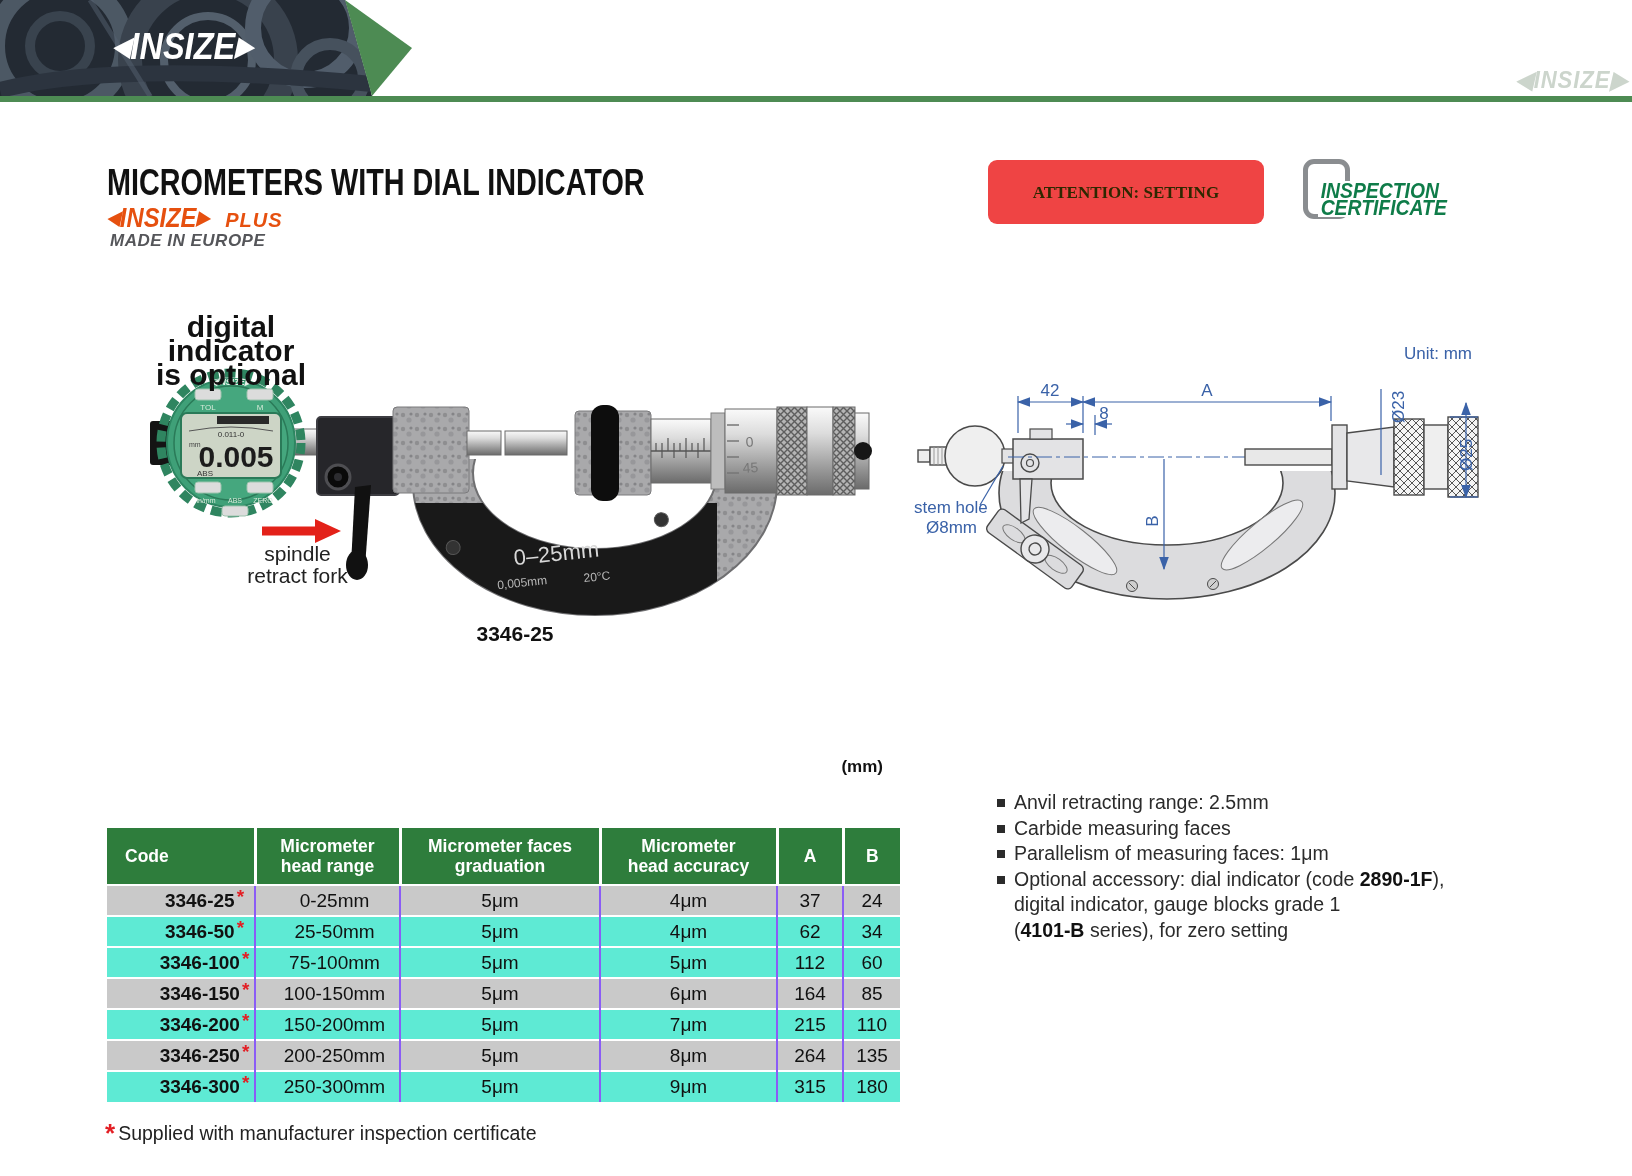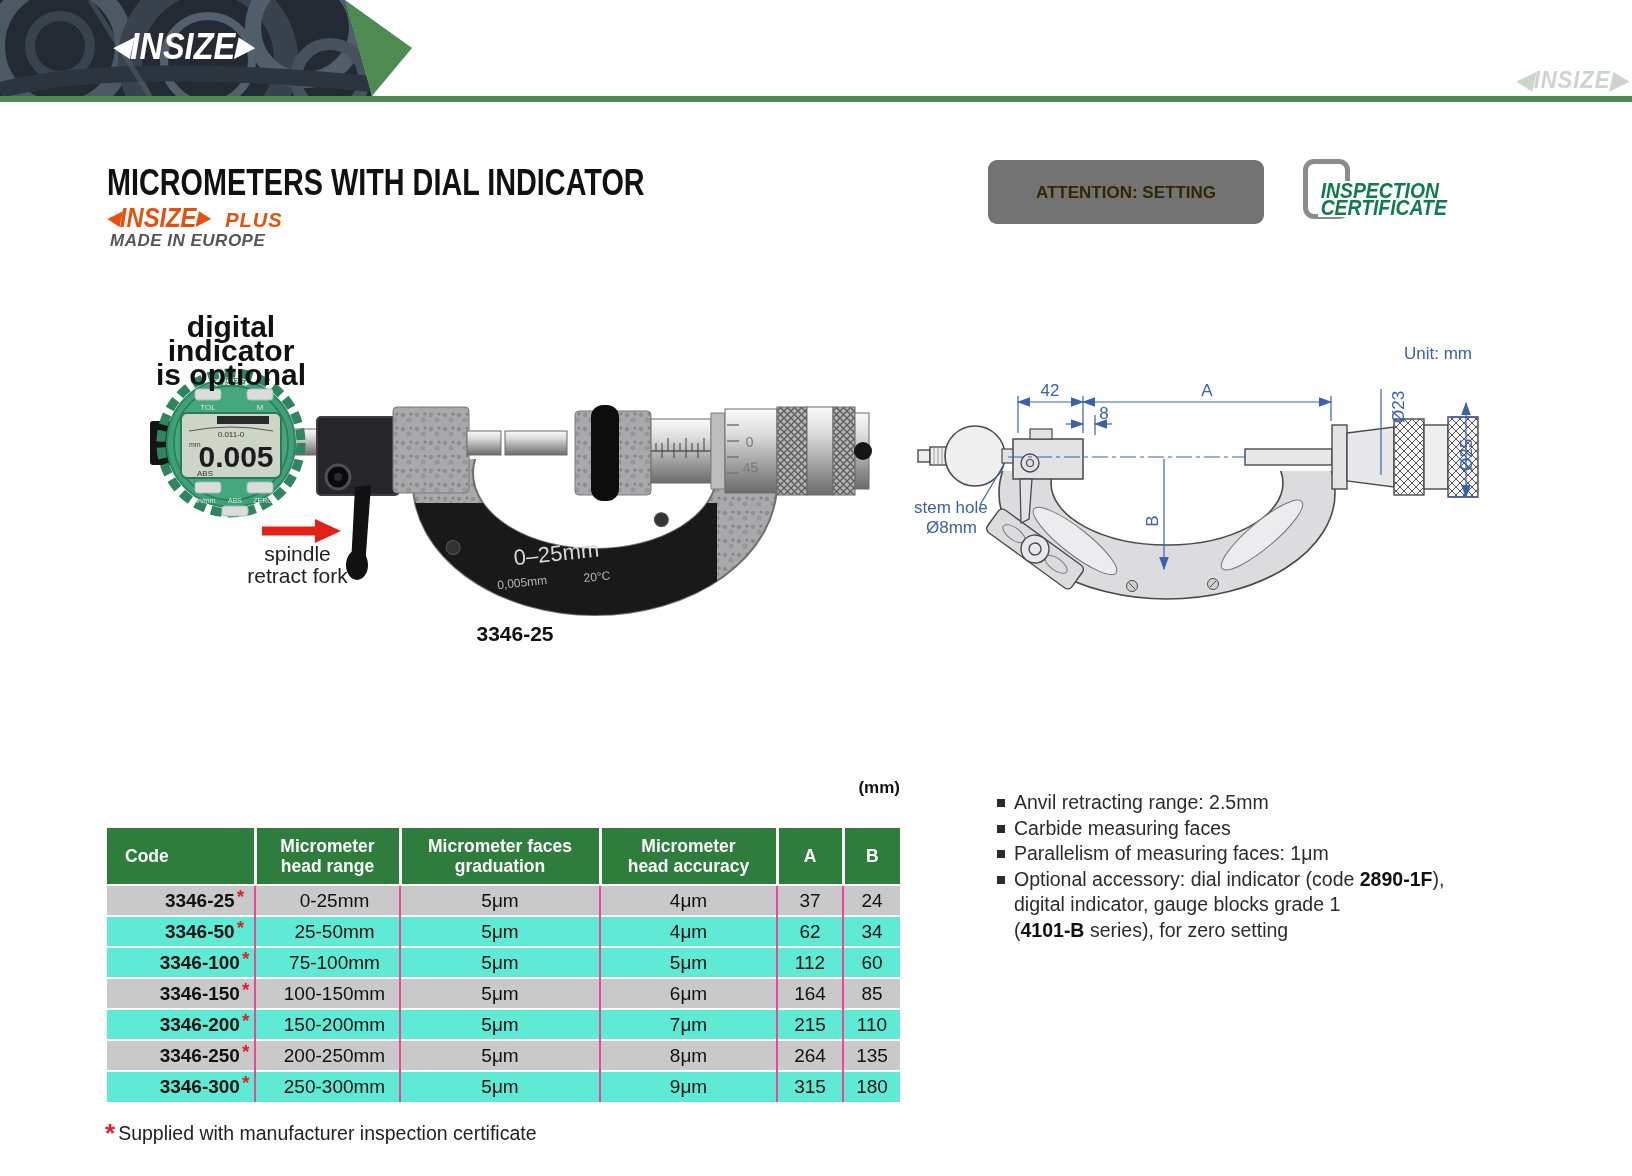--- a/index.html
+++ b/index.html
@@ -27,48 +27,48 @@
     transform:scaleX(.80); transform-origin:left top; letter-spacing:0px; color:#111;
   }
   #brand-plus { left:107px; top:203px; white-space:nowrap; color:#e6500f; }
   #brand-plus .logo-insize { display:inline-block; font-size:27px; font-style:italic; font-weight:bold; transform:scaleX(.88); transform-origin:left bottom; }
   #brand-plus .logo-insize .wing { font-size:19px; position:relative; top:-3px; }
   #brand-plus .logo-plus { display:inline-block; font-size:20px; font-style:italic; font-weight:bold; margin-left:2px; letter-spacing:1px; }
   #made-in { left:110px; top:231px; font-size:17px; font-style:italic; font-weight:bold; color:#55565a; letter-spacing:.5px; }
 
   
   #attention-box {
-    left:988px; top:160px; width:276px; height:64px; background:#737373; border-radius:9px;
+    left:988px; top:160px; width:276px; height:64px; background:#ef4444; border-radius:9px;
     display:flex; flex-direction:column; align-items:center; justify-content:center;
-    font-size:17px; font-weight:bold; color:#2f2800; line-height:21px; text-align:center;
+    font-size:17px; font-weight:bold; color:#2f2800; line-height:21px; text-align:center;font-family:Liberation Serif, serif;
   }
   #cert-bracket { left:1303px; top:159px; width:47px; height:60px; border:5px solid #8a8d90; border-radius:11px; background:transparent; }
   #cert-text {
     left:1318px; top:181px; color:#0f7c49; font-size:22px; font-style:italic; font-weight:bold;
     line-height:17px; background:#ffffff; padding:1px 3px; transform:scaleX(.88); transform-origin:left top;
     letter-spacing:0px; white-space:nowrap;
   }
 
   
   #optional-label { left:121px; top:315px; width:220px; text-align:center; font-size:30px; font-weight:bold; line-height:24px; color:#111; }
   #fork-label { left:215px; top:543px; width:165px; text-align:center; font-size:21px; line-height:22px; color:#222; }
   #product-caption { left:440px; top:622px; width:150px; text-align:center; font-size:21px; font-weight:bold; color:#111; }
 
   
-  #unit-note { top:757px; right:732px; font-size:17px; font-weight:bold; color:#111;margin-top:21px; }
+  #unit-note { top:757px; right:749px; font-size:17px; font-weight:bold; color:#111; }
   #spec-table-wrap { left:107px; top:828px; }
   #spec-table { border-collapse:collapse; table-layout:fixed; width:793px; }
   #spec-table th {
     background:#2e7d3c; color:#fff; font-size:17.5px; font-weight:bold; text-align:center;
     vertical-align:middle; height:57px; border-left:3px solid #ffffff; line-height:20px;
   }
   #spec-table th:first-child { border-left:none; text-align:left; padding-left:18px; }
   #spec-table td {
     height:31px; font-size:19px; text-align:center; vertical-align:middle;
-    border-left:2px solid #ec4899; border-top:2px solid #ffffff; color:#111;
+    border-left:2px solid #8b5cf6; border-top:2px solid #ffffff; color:#111;
   }
   #spec-table td:first-child { border-left:none; }
   tr.row-dark td { background:#c9c9c9; }
   tr.row-light td { background:#5eead4; }
   td.cell-code { font-weight:bold;padding-left:48px; }
   td.cell-range { text-align:left; padding-left:14px; }
   .star { color:#e31e24; font-weight:bold; font-size:19px; position:relative; top:-4px; margin-left:2px; }
 
   
   #features-list { left:997px; top:790px; width:505px; list-style:none; }

